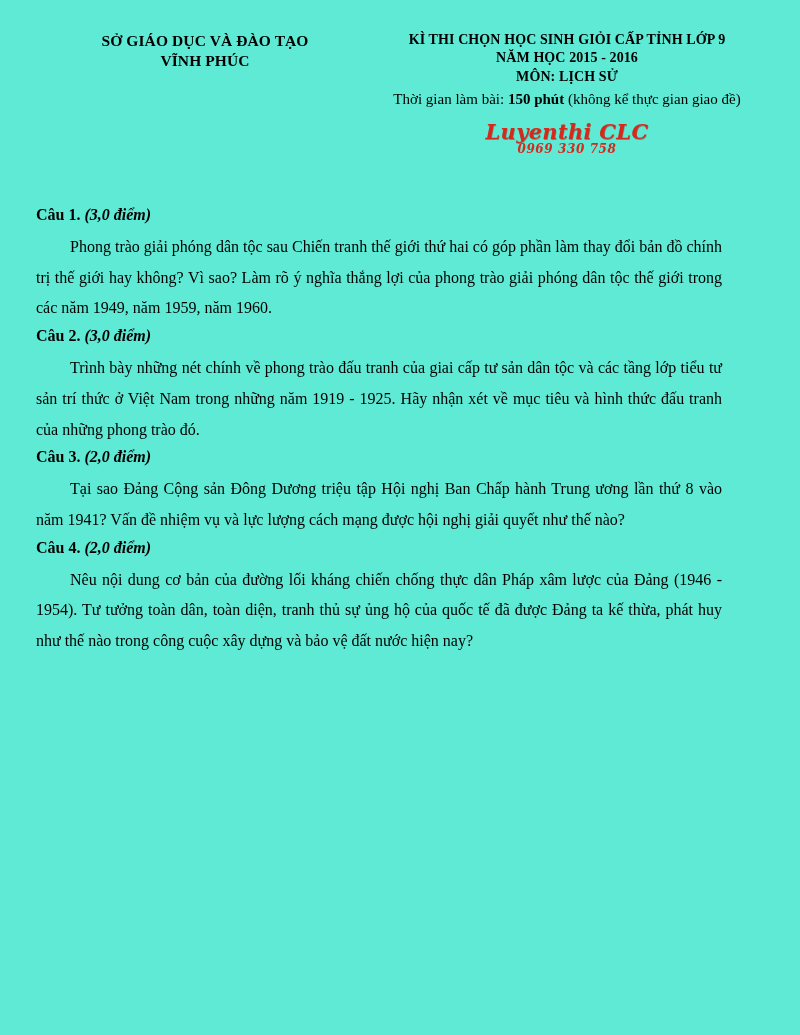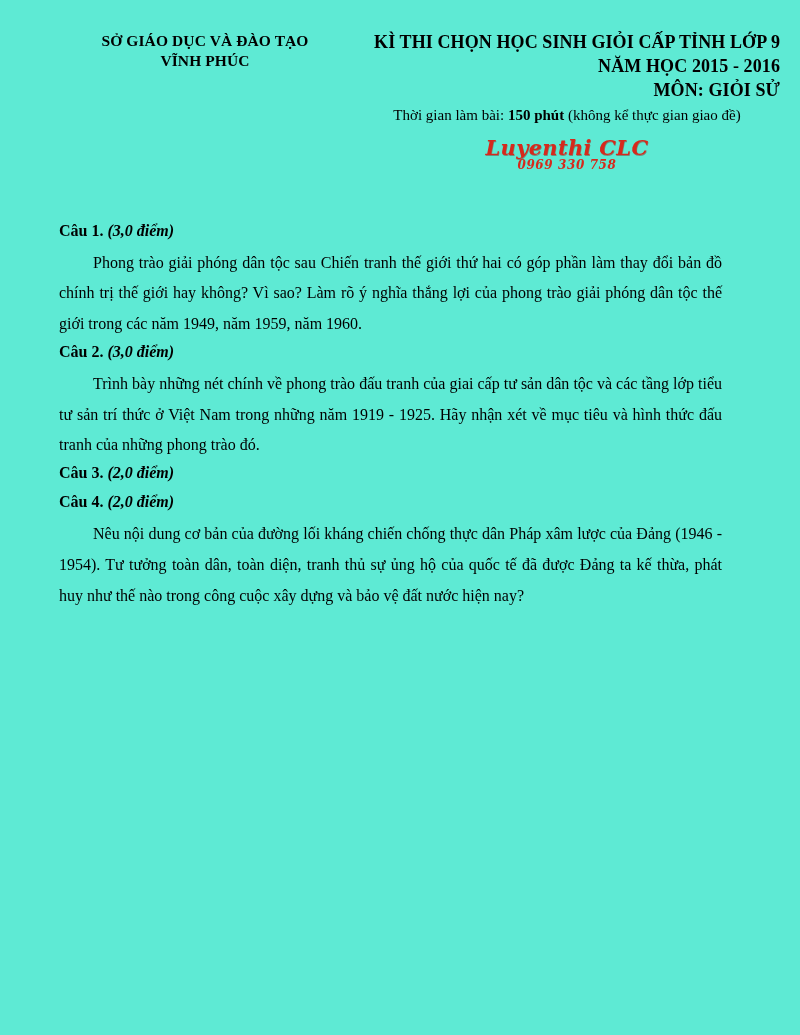--- a/index.html
+++ b/index.html
@@ -48,25 +48,24 @@
 
   .header-right {
     flex: 1 1 auto;
     text-align: center;
     position: relative;
     padding-left: 4px;
   }
 
   .header-right .hr-line {
     font-weight: bold;
-    font-size: 18px;
+    font-size: 14px;
     line-height: 1.32;
     letter-spacing: 0.1px;
     white-space: nowrap;
-    text-align: right;
   }
 
   .exam-time {
     font-weight: normal;
     font-size: 15px;
     line-height: 1.5;
     margin-top: 2px;
     white-space: nowrap;
   }
   .exam-time .strong {
@@ -97,21 +96,21 @@
     font-size: 12px;
     color: #D6291C;
     letter-spacing: 0.6px;
     display: block;
     margin-top: 1px;
   }
 
   
   .doc-body {
     margin-top: 48px;
-    padding-left: 59px;
+    padding-left: 36px;
     padding-right: 78px;
   }
 
   .question {
     margin-bottom: 0;
   }
   .question + .question {
   }
 
   .q-heading {
@@ -157,21 +156,21 @@
   <div class="doc-header">
 
     <div class="header-left">
       <div>SỞ GIÁO DỤC VÀ ĐÀO TẠO</div>
       <div>VĨNH PHÚC</div>
     </div>
 
     <div class="header-right">
       <div class="hr-line">KÌ THI CHỌN HỌC SINH GIỎI CẤP TỈNH LỚP 9</div>
       <div class="hr-line">NĂM HỌC 2015 - 2016</div>
-      <div class="hr-line">MÔN: GIỎI SỬ</div>
+      <div class="hr-line">MÔN: LỊCH SỬ</div>
 
       <div class="exam-time">
         <span>Thời gian làm bài: </span><span class="strong">150 phút</span><span> (không kể thực gian giao đề)</span>
       </div>
 
       <div class="logo-block">
         <span class="logo-name" style="color: rgb(214, 41, 28);">Luyenthi CLC</span>
         <span class="logo-phone" style="color: rgb(214, 41, 28);">0969 330 758</span>
       </div>
     </div>
@@ -194,20 +193,21 @@
         <span class="q-points">(3,0 điểm)</span>
       </div>
       <div class="q-text">Trình bày những nét chính về phong trào đấu tranh của giai cấp tư sản dân tộc và các tầng lớp tiểu tư sản trí thức ở Việt Nam trong những năm 1919 - 1925. Hãy nhận xét về mục tiêu và hình thức đấu tranh của những phong trào đó.</div>
     </div>
 
     <div class="question">
       <div class="q-heading">
         <span>Câu 3.</span>
         <span class="q-points">(2,0 điểm)</span>
       </div>
+      <div class="q-text">Tại sao Đảng Cộng sản Đông Dương triệu tập Hội nghị Ban Chấp hành Trung ương lần thứ 8 vào năm 1941? Vấn đề nhiệm vụ và lực lượng cách mạng được hội nghị giải quyết như thế nào?</div>
     </div>
 
     <div class="question">
       <div class="q-heading">
         <span>Câu 4.</span>
         <span class="q-points">(2,0 điểm)</span>
       </div>
       <div class="q-text">Nêu nội dung cơ bản của đường lối kháng chiến chống thực dân Pháp xâm lược của Đảng (1946 - 1954). Tư tưởng toàn dân, toàn diện, tranh thủ sự ủng hộ của quốc tế đã được Đảng ta kế thừa, phát huy như thế nào trong công cuộc xây dựng và bảo vệ đất nước hiện nay?</div>
     </div>
 

